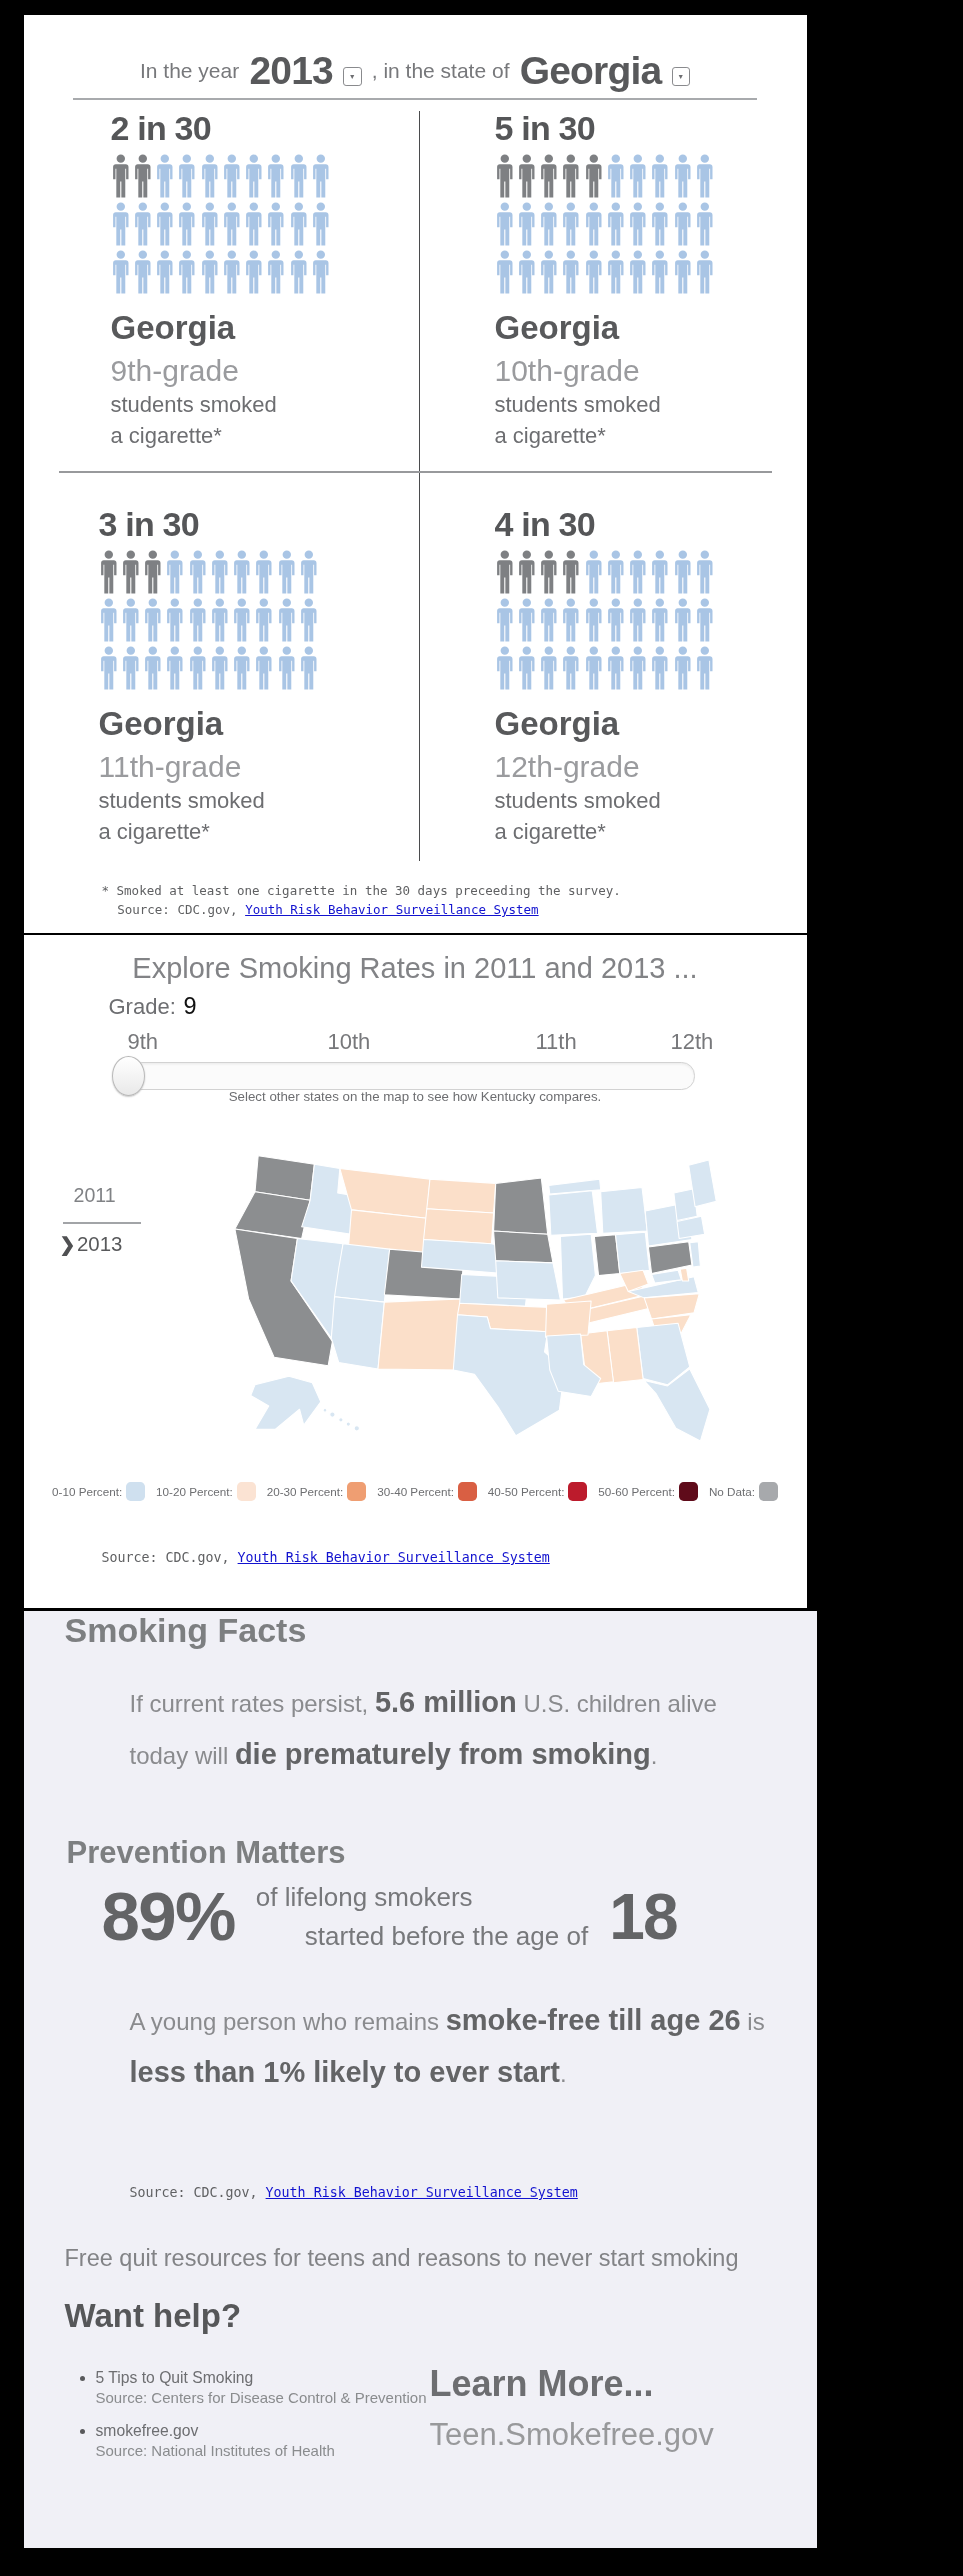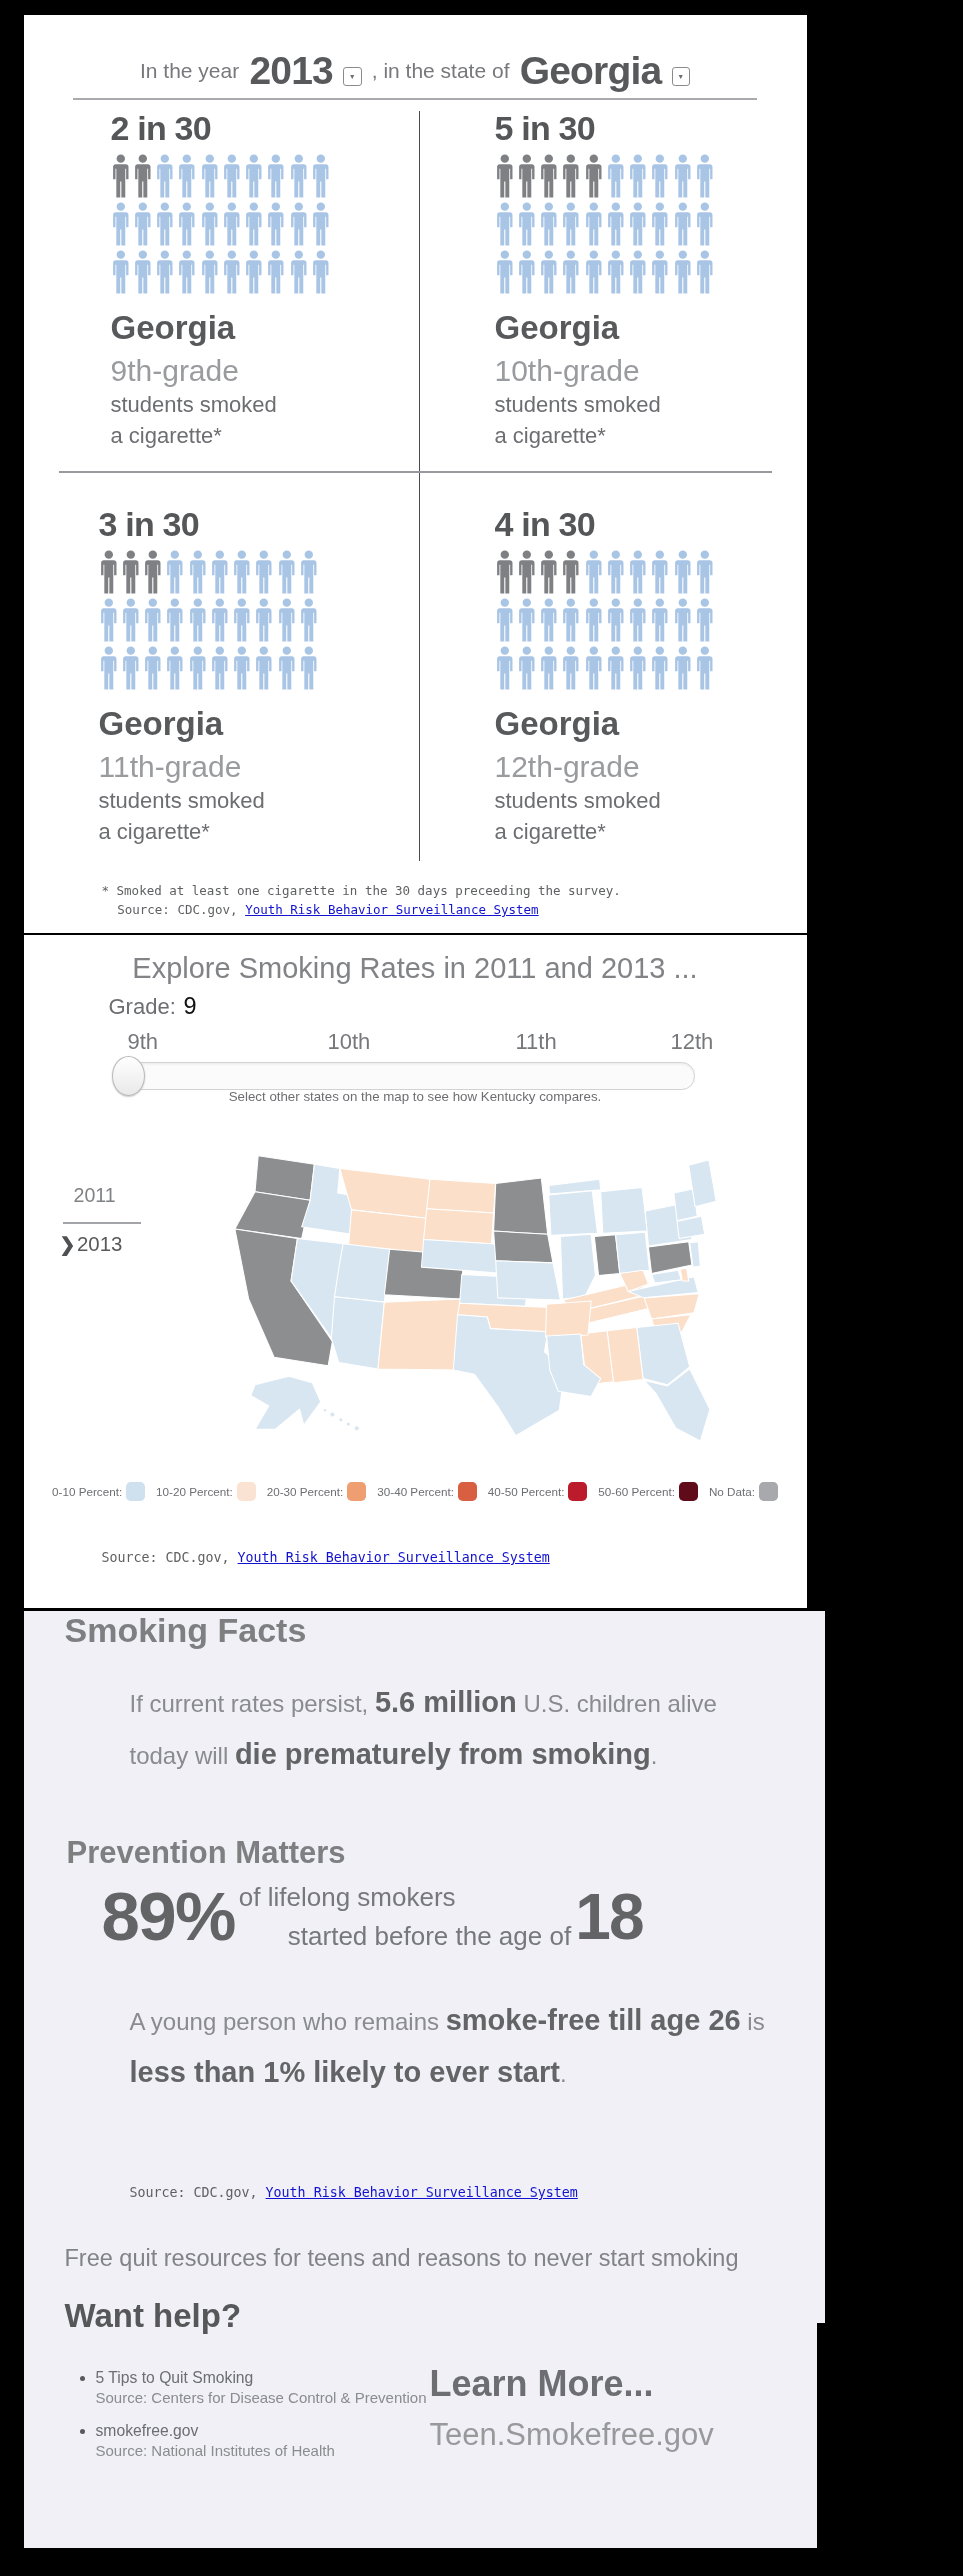--- a/index.html
+++ b/index.html
@@ -49,26 +49,26 @@
   .chev{font-weight:bold;font-size:19px;margin-right:1.6px;color:#4f5052;}
   #usmap{position:absolute;left:196px;top:202px;width:509px;height:326px;}
   #usmap path,#usmap circle{stroke:#fff;stroke-width:2;stroke-linejoin:round;}
   .legend{position:absolute;top:547px;left:0;width:100%;display:flex;justify-content:center;align-items:center;gap:11px;}
   .legend-item{display:flex;align-items:center;gap:3.9px;}
   .legend-label{font-size:11.7px;color:#6d6e71;}
   .swatch{width:19px;height:19px;border-radius:4.7px;display:inline-block;}
   .p2-source{position:absolute;left:78px;top:615px;font-size:13.3px;color:#5f6062;}
 
   
-  #panel3{top:1611px;height:712px;padding-left:8px;}
+  #panel3{top:1611px;height:712px;}
   .p3-title{position:absolute;left:41px;top:0px;font-size:34px;font-weight:bold;color:#7d7f81;}
   .fact-p{position:absolute;left:106px;top:66px;width:626px;font-size:24px;color:#8a8b8e;line-height:1.78;}
   .fact-p b,.fact-p .bb{font-size:29px;font-weight:bold;color:#636466;}
   .p3-sub{position:absolute;left:43px;top:224px;font-size:31px;font-weight:bold;color:#7d7f81;text-align:right;}
-  .stat-row{position:absolute;left:78px;top:266px;display:flex;align-items:center;gap:4px;}
+  .stat-row{position:absolute;left:78px;top:266px;display:flex;align-items:center;gap:21px;}
   .stat-big{font-size:69px;font-weight:bold;color:#636466;letter-spacing:-1.6px;}
   .stat-mid{font-size:26px;color:#77787b;line-height:1.5;}
   .stat-mid .ind{padding-left:49px;}
   .stat-age{font-size:64px;font-weight:bold;color:#636466;letter-spacing:-1.6px;}
   .fact-p2{top:384px;width:658px;}
   .p3-source{position:absolute;left:106px;top:574px;font-size:13.3px;color:#5f6062;}
 
   
   #panel4{top:2231px;height:317px;}
   .p4-intro{position:absolute;left:41px;top:14px;font-size:23.5px;color:#828386;}
@@ -864,21 +864,21 @@
   </div>
 </div>
 
 <div class="panel" id="panel2">
   <div class="p2-title">Explore Smoking Rates in 2011 and 2013 ...</div>
   <div class="grade-row">
     <span>Grade:</span><span class="grade-val">9</span>
   </div>
   <span class="tick" style="left:104px;">9th</span>
   <span class="tick" style="left:304px;">10th</span>
-  <span class="tick" style="left:492px;text-align:center;">11th</span>
+  <span class="tick" style="left:512px;text-align:center;">11th</span>
   <span class="tick" style="left:647px;">12th</span>
   <div class="track"></div>
   <div class="thumb"></div>
   <div class="map-note">Select other states on the map to see how Kentucky compares.</div>
 
   <span class="yr" style="left:50px;top:249px;">2011</span>
   <div class="yr-line"></div>
   <div class="yr-sel">
     <span class="chev">❯</span>
     <span>2013</span>

